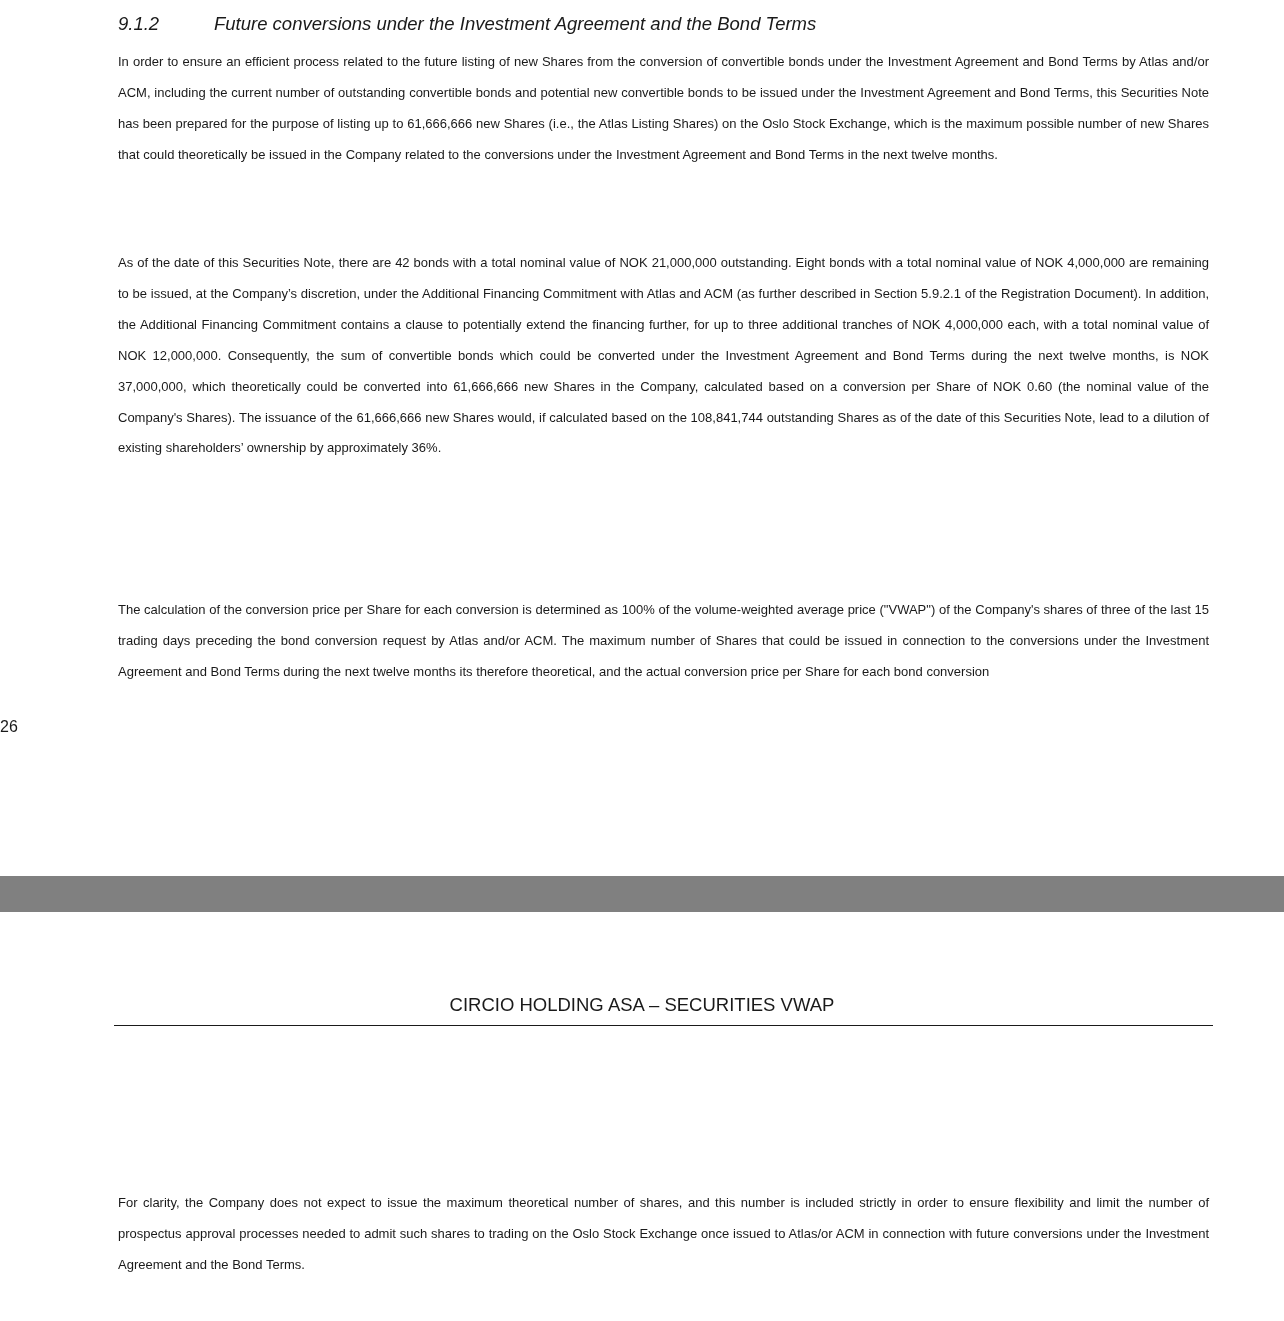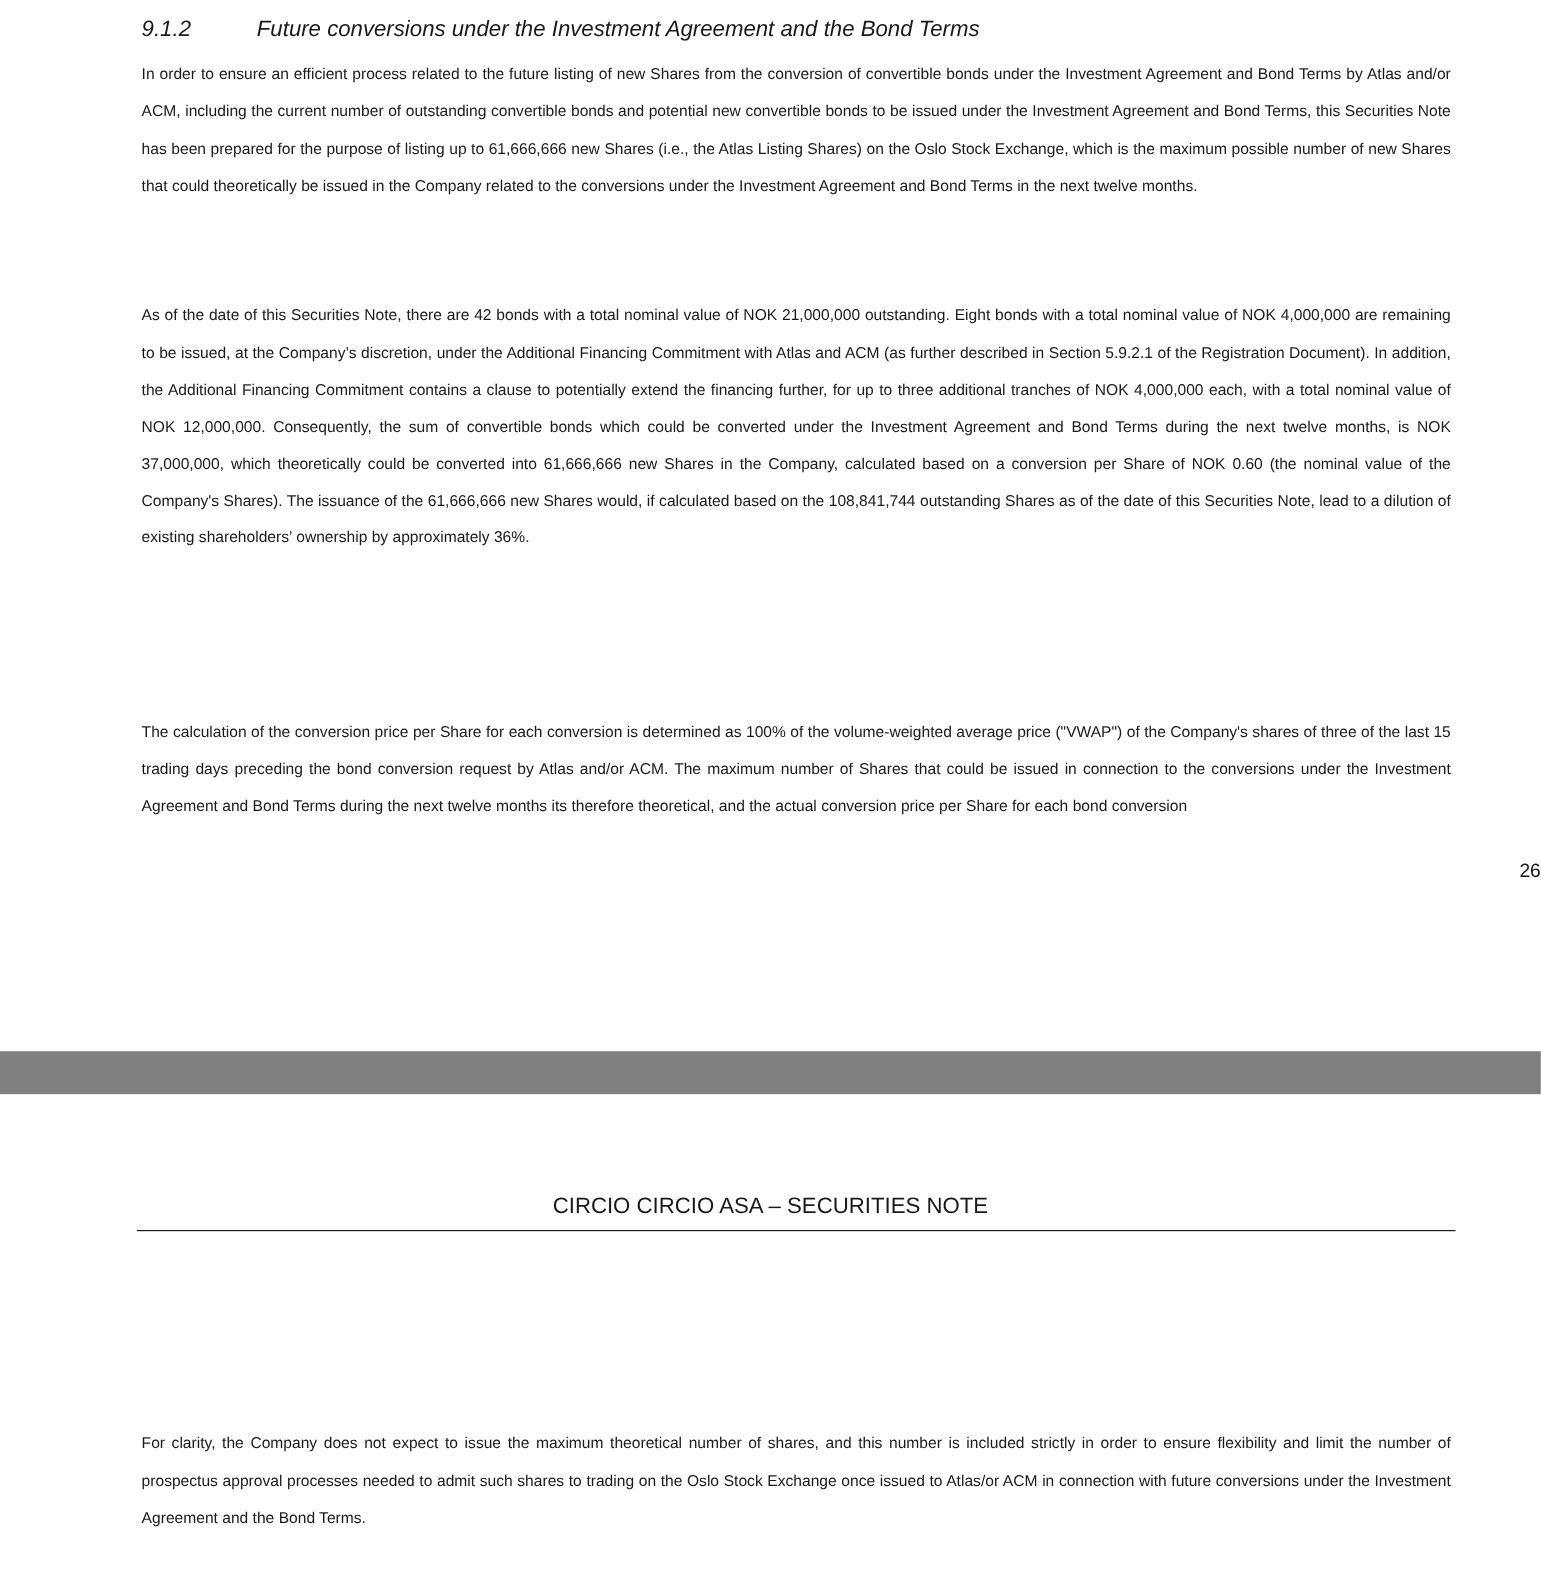--- a/index.html
+++ b/index.html
@@ -64,21 +64,21 @@
       text-align-last: left;
     }
     .p1 { top: 47px; }
     .p2 { top: 248px; }
     .p3 { top: 595px; }
     .page-number {
       position: absolute;
       top: 716px;
       left: 0;
       width: 1284px;
-      text-align: right;
+      text-align: left;
       font-size: 16px;
       line-height: 22px;
     }
     .running-header {
       position: absolute;
       top: 80px;
       left: 0;
       width: 1284px;
       text-align: center;
       font-size: 18.5px;
@@ -107,17 +107,17 @@
   <p class="body content p1">In order to ensure an efficient process related to the future listing of new Shares from the conversion of convertible bonds under the Investment Agreement and Bond Terms by Atlas and/or ACM, including the current number of outstanding convertible bonds and potential new convertible bonds to be issued under the Investment Agreement and Bond Terms, this Securities Note has been prepared for the purpose of listing up to 61,666,666 new Shares (i.e., the Atlas Listing Shares) on the Oslo Stock Exchange, which is the maximum possible number of new Shares that could theoretically be issued in the Company related to the conversions under the Investment Agreement and Bond Terms in the next twelve months.</p>
   <p class="body content p2">As of the date of this Securities Note, there are 42 bonds with a total nominal value of NOK 21,000,000 outstanding. Eight bonds with a total nominal value of NOK 4,000,000 are remaining to be issued, at the Company’s discretion, under the Additional Financing Commitment with Atlas and ACM (as further described in Section 5.9.2.1 of the Registration Document). In addition, the Additional Financing Commitment contains a clause to potentially extend the financing further, for up to three additional tranches of NOK 4,000,000 each, with a total nominal value of NOK 12,000,000. Consequently, the sum of convertible bonds which could be converted under the Investment Agreement and Bond Terms during the next twelve months, is NOK 37,000,000, which theoretically could be converted into 61,666,666 new Shares in the Company, calculated based on a conversion per Share of NOK 0.60 (the nominal value of the Company's Shares). The issuance of the 61,666,666 new Shares would, if calculated based on the 108,841,744 outstanding Shares as of the date of this Securities Note, lead to a dilution of existing shareholders’ ownership by approximately 36%.</p>
   <p class="body content p3"><span>The calculation of the conversion price per Share for each conversion is determined as 100% of the volume-weighted average price ("</span><b>VWAP</b><span>") of the Company's shares of three of the last 15 trading days preceding the bond conversion request by Atlas and/or ACM. The maximum number of Shares that could be issued in connection to the conversions under the Investment Agreement and Bond Terms during the next twelve months its therefore theoretical, and the actual conversion price per Share for each bond conversion</span></p>
 
   <div class="page-number">26</div>
 </div>
 
 <div class="page-gap"></div>
 
 <div class="page page-bottom">
-  <div class="running-header">CIRCIO CIRCIO ASA – SECURITIES NOTE</div>
+  <div class="running-header">CIRCIO HOLDING ASA – SECURITIES VWAP</div>
   <div class="header-rule"></div>
 
   <p class="body content p5">For clarity, the Company does not expect to issue the maximum theoretical number of shares, and this number is included strictly in order to ensure flexibility and limit the number of prospectus approval processes needed to admit such shares to trading on the Oslo Stock Exchange once issued to Atlas/or ACM in connection with future conversions under the Investment Agreement and the Bond Terms.</p>
 </div>
 
 </body></html>

